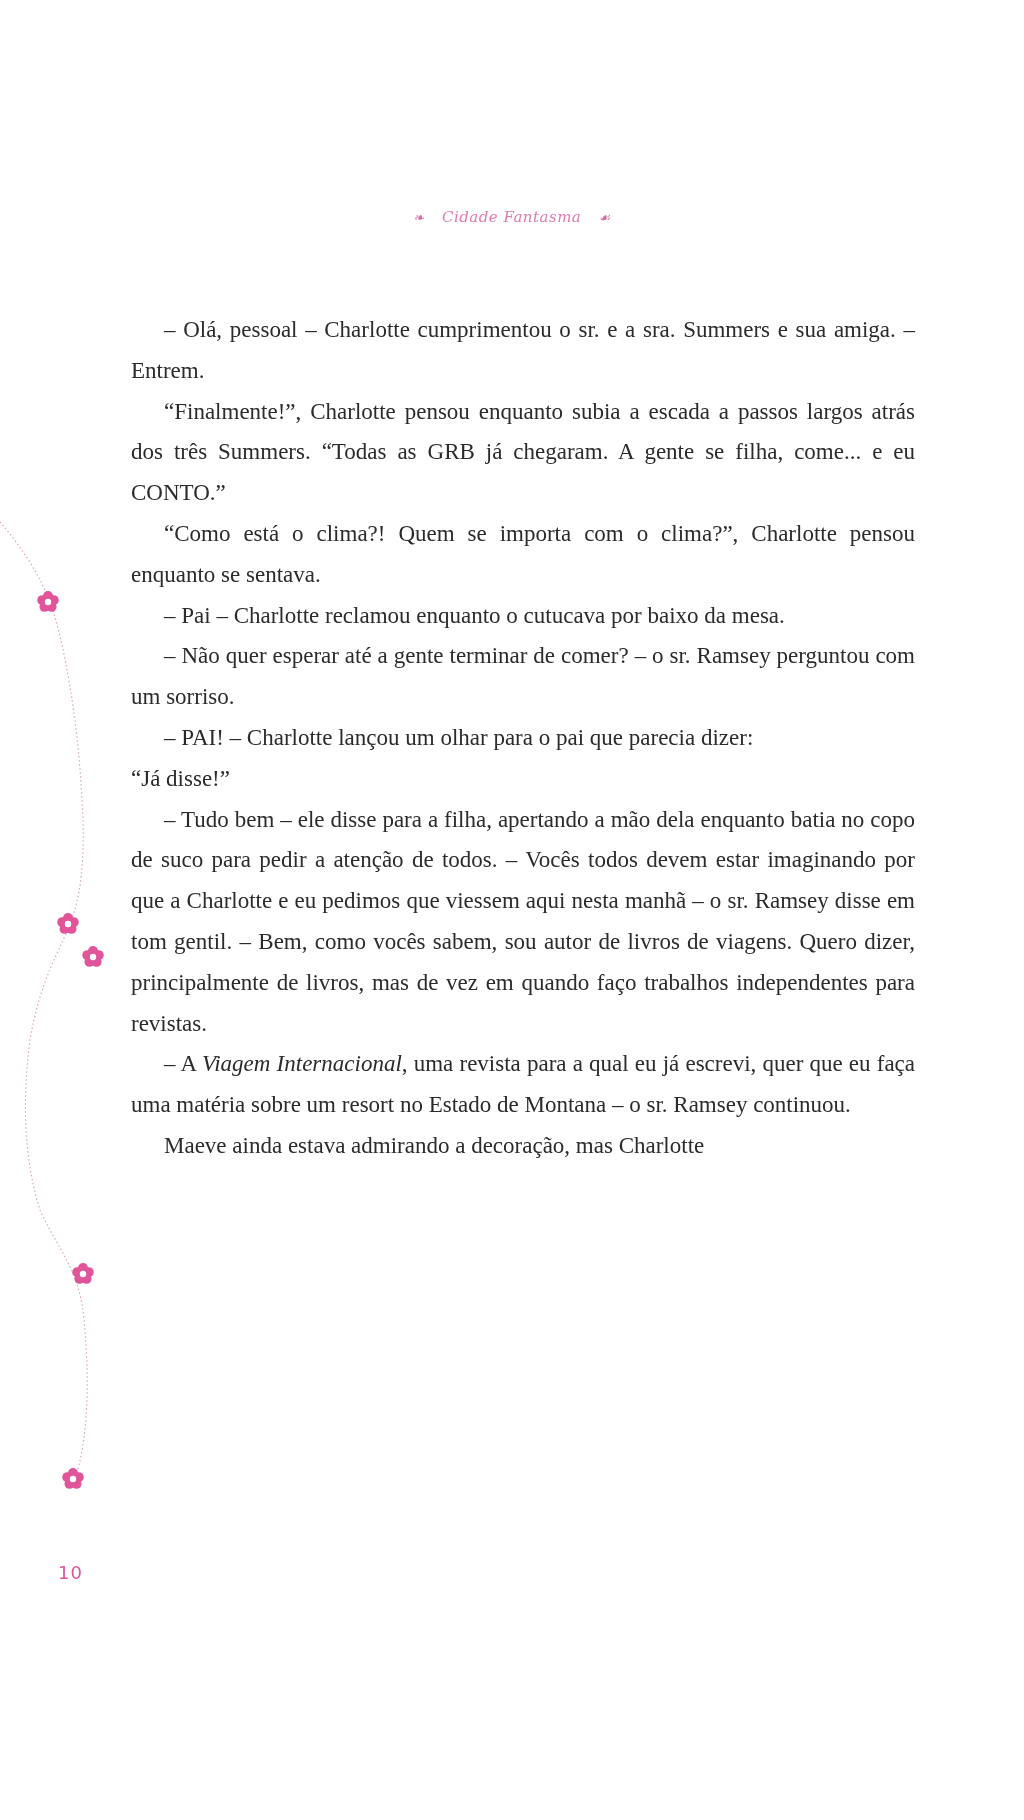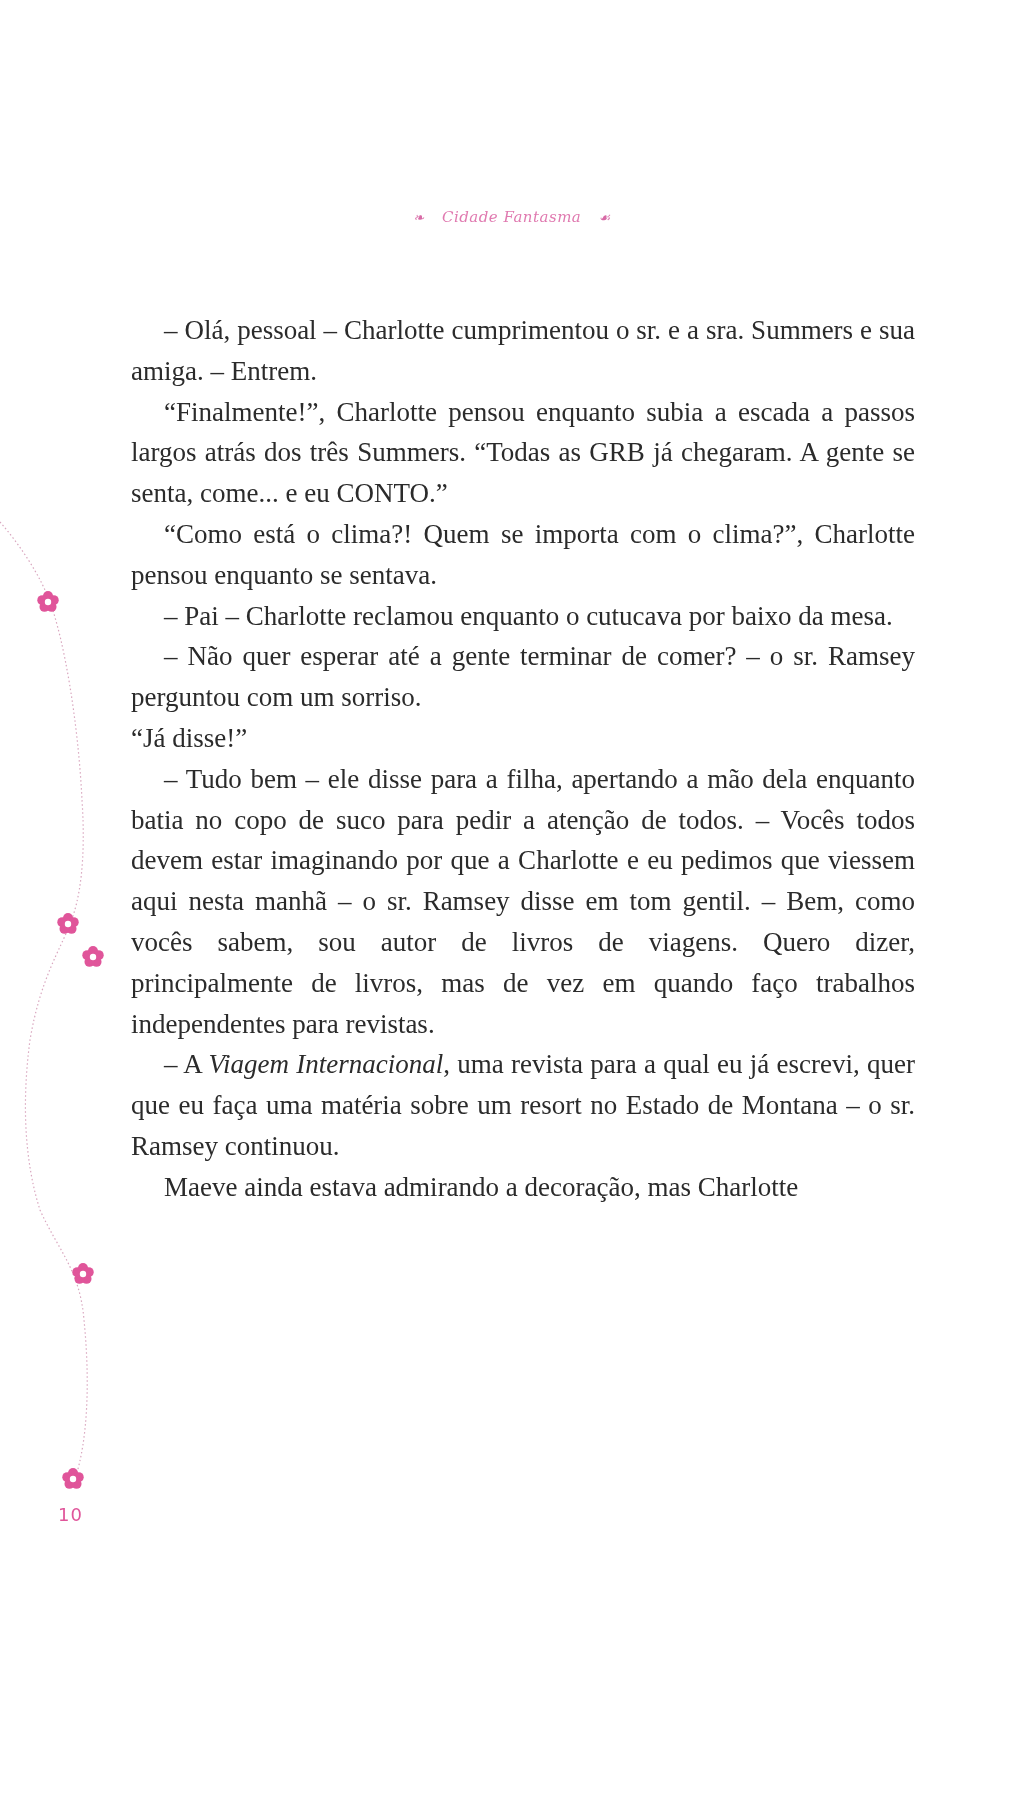--- a/index.html
+++ b/index.html
@@ -11,28 +11,28 @@
   }
   .running-header {
     position: absolute; top: 208px; left: 0; width: 1024px;
     text-align: center; color: #e07ab0;
     font-family: "DejaVu Serif", serif; font-style: italic;
     font-size: 15px; letter-spacing: 0.5px;
   }
   .running-header .orn { font-size: 13px; margin: 0 12px; color: #d86aa6; }
   .body-text {
     position: absolute; top: 310px; left: 131px; width: 784px;
-    font-size: 27px; line-height: 40.8px; text-align: justify;
+    font-size: 23px; line-height: 40.8px; text-align: justify;
   }
   .body-text p { margin: 0; text-indent: 33px; }
   .body-text p.noindent { text-indent: 0; }
   .body-text em { font-style: italic; margin-top: 14px; }
   .vine { position: absolute; left: 0; top: 0; width: 140px; height: 1820px; }
   .page-number {
-    position: absolute; left: 58px; top: 1504px;
+    position: absolute; left: 58px; top: 1562px;
     font-family: "DejaVu Sans", sans-serif; font-size: 18px;
     color: #e0559a; letter-spacing: 1px;
   }
 </style>
 </head>
 <body>
 
 <div class="running-header">
   <span class="orn">❧</span>
   <span>Cidade Fantasma</span>
@@ -80,23 +80,24 @@
         <circle cx="76.52671151375483" cy="1483.8541019662496" r="5" fill="#e0559a"></circle>
         <circle cx="69.47328848624517" cy="1483.8541019662496" r="5" fill="#e0559a"></circle>
         <circle cx="67.29366090222908" cy="1477.1458980337502" r="5" fill="#e0559a"></circle>
         <circle cx="73" cy="1479" r="3.2" fill="#ffffff"></circle>
       </g>
     </g>
 </svg>
 
 <div class="body-text" id="body-text">
     <p>– Olá, pessoal – Charlotte cumprimentou o sr. e a sra. Summers e sua amiga. – Entrem.</p>
-    <p>“Finalmente!”, Charlotte pensou enquanto subia a escada a passos largos atrás dos três Summers. “Todas as GRB já chegaram. A gente se senta, come... e eu CONTO.”</p>
+    <p>“Finalmente!”, Charlotte pensou enquanto subia a escada a passos largos atrás dos três Summers. “Todas as GRB já chegaram. A gente se filha, come... e eu CONTO.”</p>
     <p>“Como está o clima?! Quem se importa com o clima?”, Charlotte pensou enquanto se sentava.</p>
     <p>– Pai – Charlotte reclamou enquanto o cutucava por baixo da mesa.</p>
     <p>– Não quer esperar até a gente terminar de comer? – o sr. Ramsey perguntou com um sorriso.</p>
+    <p>– PAI! – Charlotte lançou um olhar para o pai que parecia dizer:</p>
     <p class="noindent">“Já disse!”</p>
     <p>– Tudo bem – ele disse para a filha, apertando a mão dela enquanto batia no copo de suco para pedir a atenção de todos. – Vocês todos devem estar imaginando por que a Charlotte e eu pedimos que viessem aqui nesta manhã – o sr. Ramsey disse em tom gentil. – Bem, como vocês sabem, sou autor de livros de viagens. Quero dizer, principalmente de livros, mas de vez em quando faço trabalhos independentes para revistas.</p>
     <p><span>– A </span><em>Viagem Internacional</em><span>, uma revista para a qual eu já escrevi, quer que eu faça uma matéria sobre um resort no Estado de Montana – o sr. Ramsey continuou.</span></p>
     <p>Maeve ainda estava admirando a decoração, mas Charlotte</p>
   </div>
 
 <div class="page-number">10</div>
 
 </body></html>

